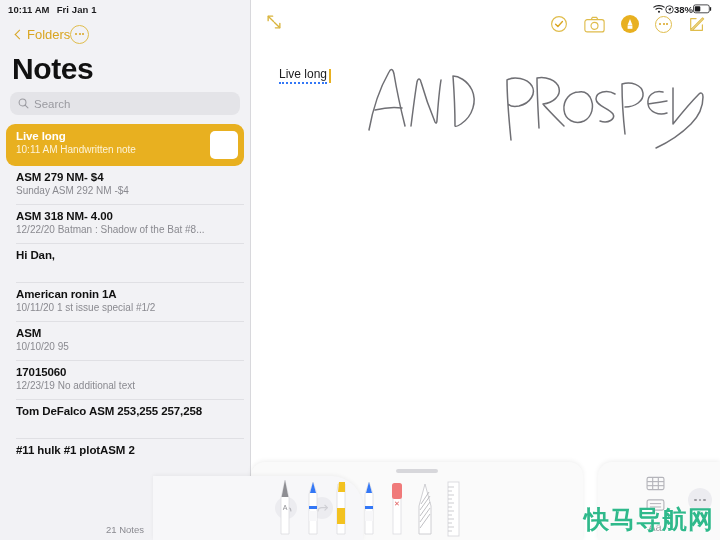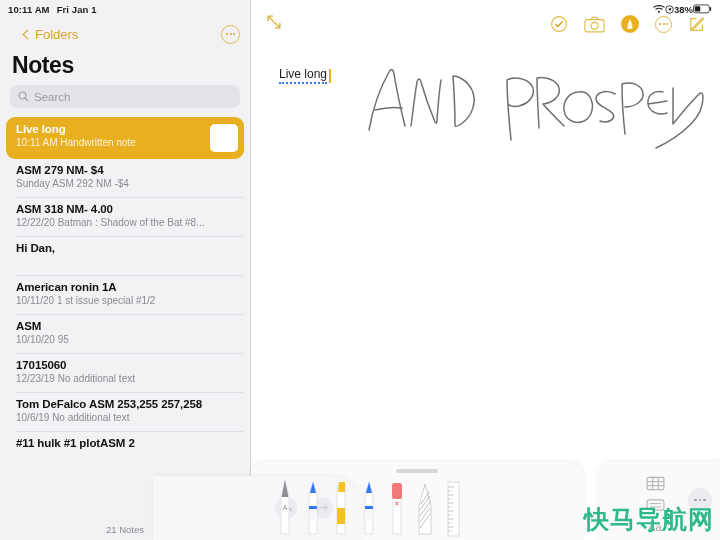--- a/index.html
+++ b/index.html
@@ -35,22 +35,22 @@
     color: #1c1c1e;
     letter-spacing: 0.1px;
   }
   .status-time { margin-right: 7px; }
   .status-date { font-weight: bold; }
 
   .sb-nav {
     height: 32px;
     display: flex;
     align-items: center;
-    justify-content: space-between;
-    padding: 0 10px 0 24px;
+    justify-content: flex-start;
+    padding: 0 10px 0 16px;
   }
   .back-btn {
     display: flex; align-items: center;
     color: #d9a520;
     font-size: 13px;
     gap: 3px;
   }
   .chev-left {
     width: 7px; height: 7px;
     border-left: 1.8px solid #d9a520;
@@ -64,21 +64,21 @@
     border: 1.3px solid #e0bd4c;
     display: flex; align-items: center; justify-content: center;
     gap: 1.6px;
   }
   .circ-more i {
     width: 2px; height: 2px; border-radius: 50%;
     background: #d9a520; display:block;
   }
 
   .notes-title {
-    font-size: 23px;
+    font-size: 30px;
     font-weight: bold;
     color: #111;
     padding: 2px 12px 6px 12px;
     letter-spacing: -0.4px;
   }
 
   .search-wrap { padding: 0 10px 9px 10px; }
   .search-box {
     height: 23px;
     background: #e4e4e8;
@@ -410,21 +410,20 @@
         <div class="note-text">
           <div class="note-title">17015060</div>
           <div class="note-sub">12/23/19  No additional text</div>
         </div>
         <div class="sep"></div>
       </div>
 
       <div class="note-row">
         <div class="note-text">
           <div class="note-title">Tom DeFalco ASM 253,255 257,258</div>
-          <div class="note-sub">10/6/19  No additional text</div>
         </div>
         <div class="sep"></div>
       </div>
 
       <div class="note-row nosep">
         <div class="note-text">
           <div class="note-title">#11 hulk #1 plotASM 2</div>
         </div>
 
       </div>

